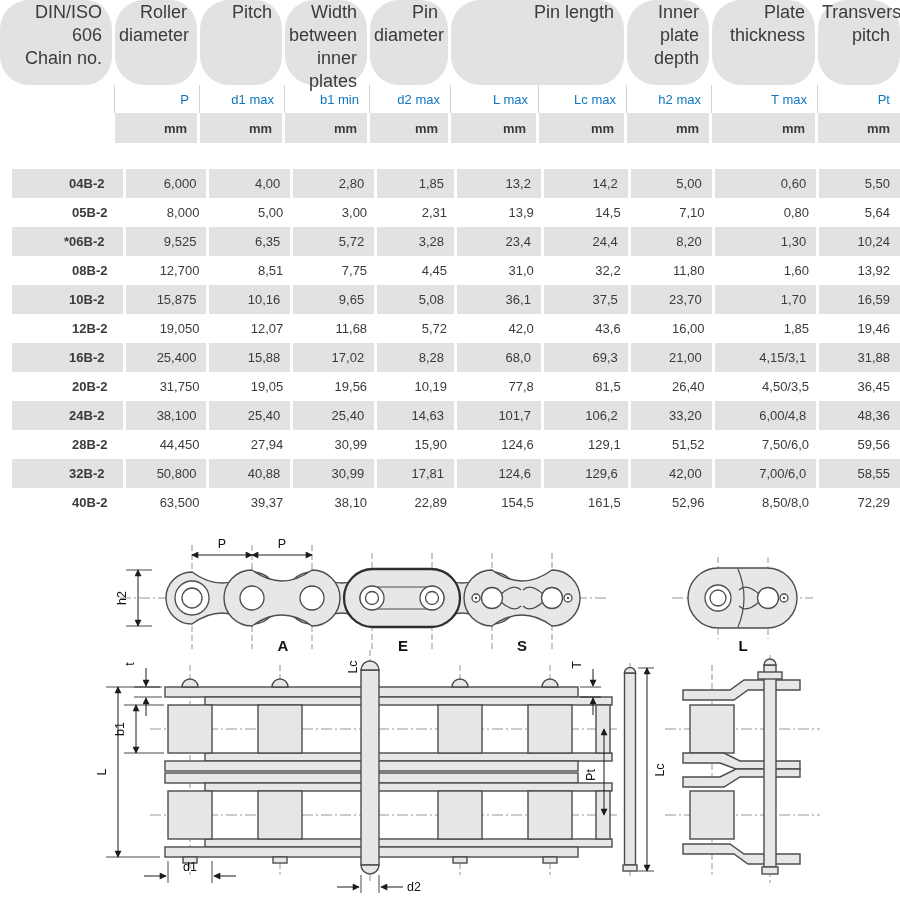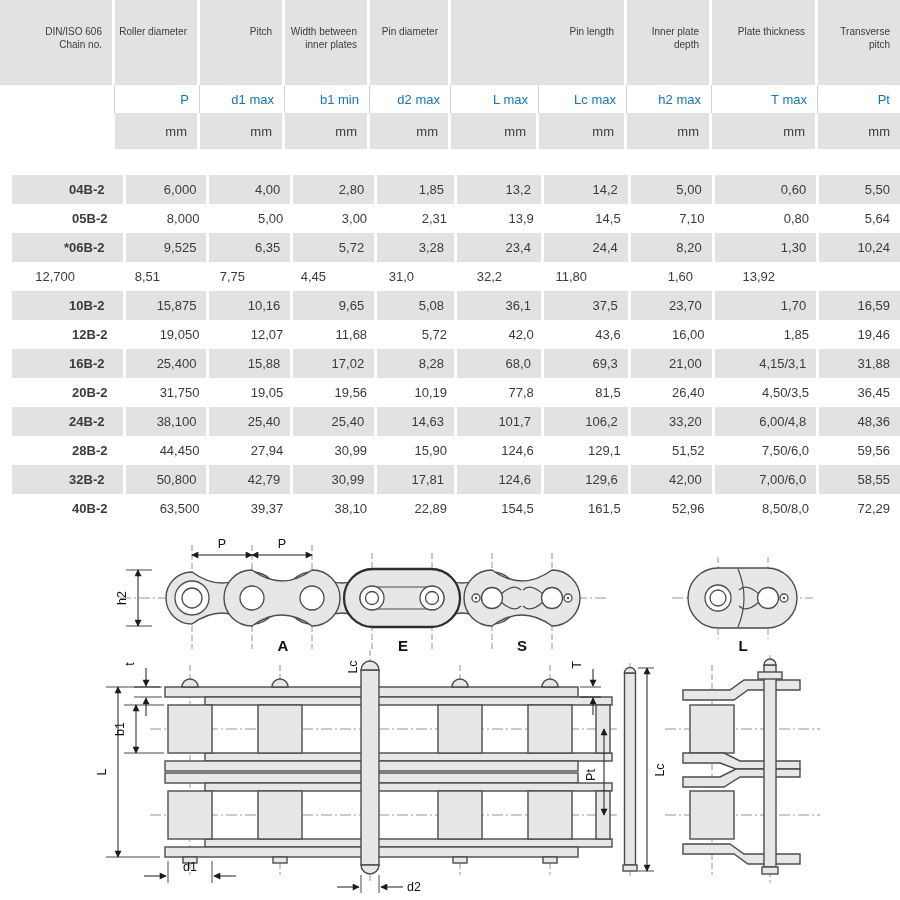--- a/index.html
+++ b/index.html
@@ -3,34 +3,34 @@
 <meta charset="utf-8">
 <style>
   html,body{margin:0;padding:0;background:#fff;}
   body{width:900px;height:900px;position:relative;overflow:hidden;
        font-family:"Liberation Sans",sans-serif;}
   
   #spec-table{position:absolute;left:0;top:0;width:900px;}
   .hrow,.srow,.mrow,.trow{display:flex;width:900px;}
   .hrow{height:85px;}
   .srow{height:28px;}
-  .mrow{height:36px;}
+  .mrow{height:30px;font-weight:bold;}
   .gap{height:26px;}
   .trow{height:29px;}
   
   .c{box-sizing:border-box;display:flex;align-items:center;justify-content:flex-end;
      padding:0 10px 0 0;font-size:13px;color:#3b3b3b;white-space:nowrap;}
   .w0{width:115px}.w1{width:85px}.w2{width:85px}.w3{width:85px}.w4{width:81px}
   .w5{width:88px}.w6{width:88px}.w7{width:85px}.w8{width:106px}.w9{width:82px}
   .g{background:#e2e2e2;border-right:3px solid #fff;}
   .w9.g{border-right:none;}
   .chain{font-weight:bold;padding-right:18px;margin-left:12px;}
   
   .hc{box-sizing:border-box;background:#e2e2e2;border-right:3px solid #fff;
-      text-align:right;padding:26px 10px 0 4px;font-size:10px;line-height:1.28;color:#3b3b3b;}
+      text-align:right;padding:1px 10px 0 4px;font-size:18px;line-height:1.28;color:#3b3b3b;border-radius:29px;}
   .hc:last-child{border-right:none;}
   .hw0{width:115px}.hw1{width:85px}.hw2{width:85px}.hw3{width:85px}.hw4{width:81px}
   .hw5{width:176px}.hw6{width:85px}.hw7{width:106px}.hw8{width:82px}
   
   .sc{box-sizing:border-box;display:flex;align-items:center;justify-content:flex-end;
       padding-right:10px;font-size:13px;color:#0f77c0;border-right:1px solid #d2d2d2;}
   .sc:last-child{border-right:none;}
   
   #drawings{position:absolute;left:0;top:515px;width:900px;height:385px;}
   .cl{stroke:#8a8a8a;stroke-width:0.9;stroke-dasharray:11 3 2 3;fill:none;}
@@ -121,20 +121,21 @@
         <div class="c w2 g">6,35</div>
         <div class="c w3 g">5,72</div>
         <div class="c w4 g">3,28</div>
         <div class="c w5 g">23,4</div>
         <div class="c w6 g">24,4</div>
         <div class="c w7 g">8,20</div>
         <div class="c w8 g">1,30</div>
         <div class="c w9 g">10,24</div>
       </div>
       <div class="trow">
+        <div class="c w0 chain">08B-2</div>
         <div class="c w1">12,700</div>
         <div class="c w2">8,51</div>
         <div class="c w3">7,75</div>
         <div class="c w4">4,45</div>
         <div class="c w5">31,0</div>
         <div class="c w6">32,2</div>
         <div class="c w7">11,80</div>
         <div class="c w8">1,60</div>
         <div class="c w9">13,92</div>
       </div>
@@ -206,21 +207,21 @@
         <div class="c w4">15,90</div>
         <div class="c w5">124,6</div>
         <div class="c w6">129,1</div>
         <div class="c w7">51,52</div>
         <div class="c w8">7,50/6,0</div>
         <div class="c w9">59,56</div>
       </div>
       <div class="trow">
         <div class="c w0 g chain">32B-2</div>
         <div class="c w1 g">50,800</div>
-        <div class="c w2 g">42,79</div>
+        <div class="c w2 g">40,88</div>
         <div class="c w3 g">30,99</div>
         <div class="c w4 g">17,81</div>
         <div class="c w5 g">124,6</div>
         <div class="c w6 g">129,6</div>
         <div class="c w7 g">42,00</div>
         <div class="c w8 g">7,00/6,0</div>
         <div class="c w9 g">58,55</div>
       </div>
       <div class="trow">
         <div class="c w0 chain">40B-2</div>

